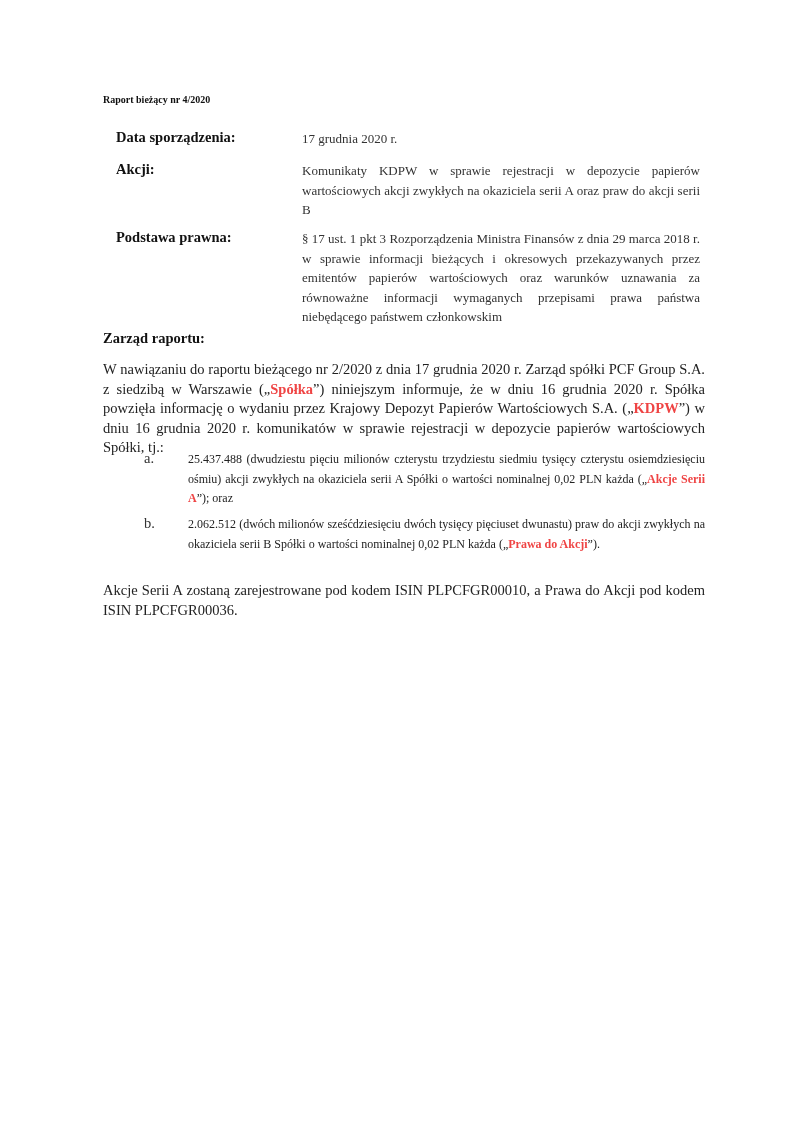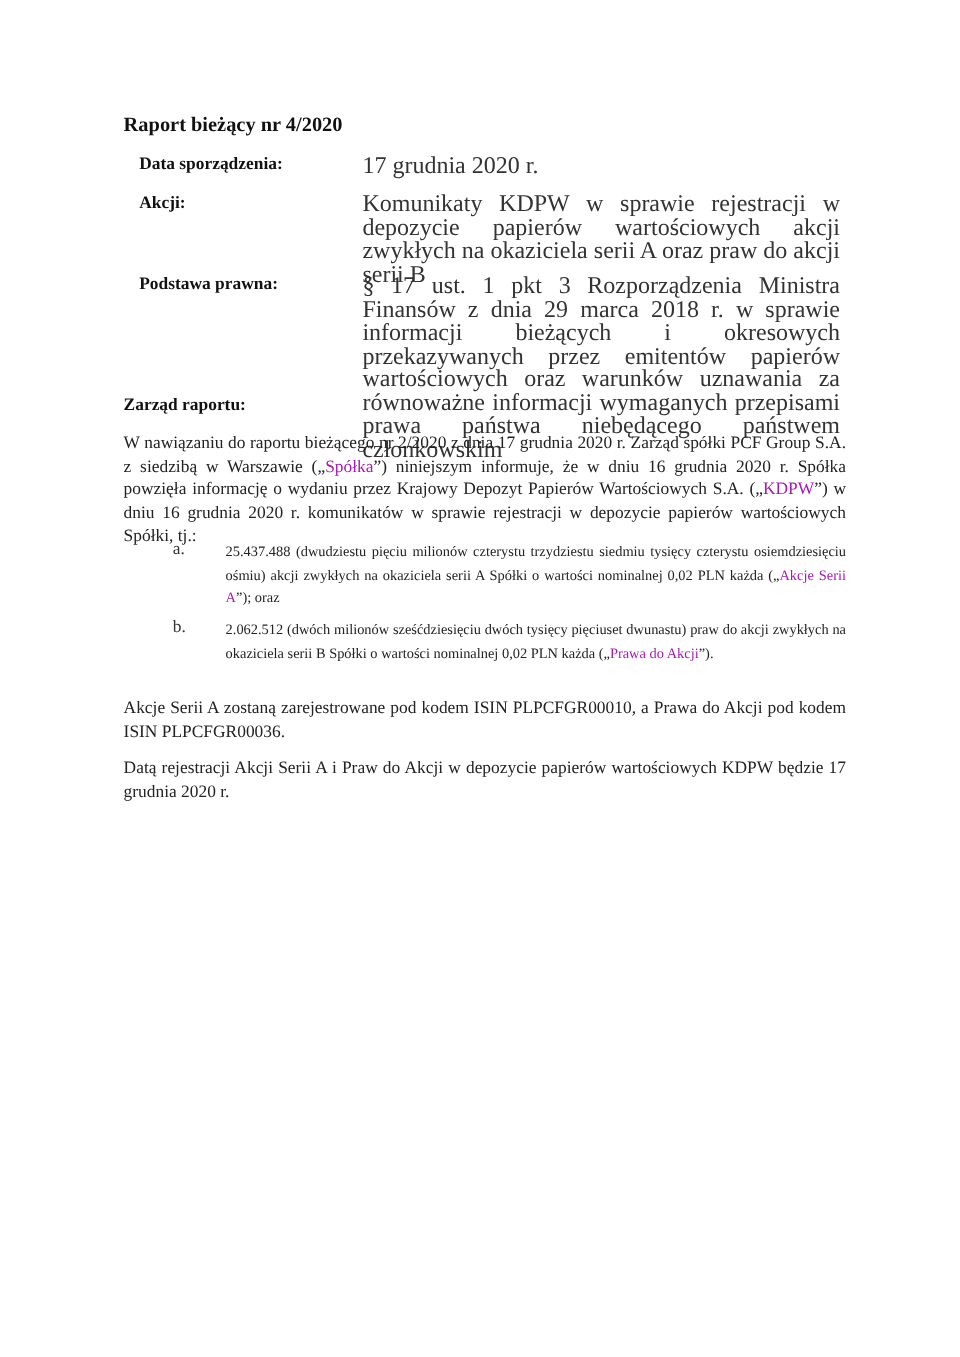--- a/index.html
+++ b/index.html
@@ -4,45 +4,45 @@
   <style>
     html, body { margin: 0; padding: 0; background: #ffffff; }
     body {
       width: 800px; height: 1131px; position: relative; overflow: hidden;
       font-family: "Liberation Serif", "DejaVu Serif", serif;
       color: #1a1a1a;
     }
     .page { position: absolute; left: 0; top: 0; width: 800px; height: 1131px; }
     .title {
       position: absolute; left: 103px; top: 94px;
-      font-weight: bold; font-size: 17px; color: #111;
+      font-weight: bold; font-size: 10px; color: #111;
     }
     .meta-row { position: absolute; left: 103px; width: 610px; }
     .meta-label {
       position: absolute; left: 0; top: 0; font-weight: bold; font-size: 14.5px; color: #111; margin-left: 13px;
     }
     .meta-value {
       position: absolute; left: 199px; top: 0; width: 398px;
-      font-size: 20px; line-height: 19.5px; text-align: justify; color: #333;
+      font-size: 13px; line-height: 19.5px; text-align: justify; color: #333;
     }
     .section-heading {
       position: absolute; left: 103px; top: 330px;
       font-weight: bold; font-size: 14.5px; color: #111;
     }
     .para {
       position: absolute; left: 103px; width: 602px;
       font-size: 14.5px; line-height: 19.5px; text-align: justify; color: #222;
     }
     .list-item { position: absolute; left: 144px; width: 561px; }
     .list-marker { position: absolute; left: 0; top: 0; font-size: 14.5px; color: #333; }
     .list-text {
       position: absolute; left: 44px; top: 0; width: 517px;
       font-size: 12px; line-height: 19.5px; text-align: justify; color: #222;
     }
-    b { font-weight: normal; color: #a21caf; }
+    b { font-weight: bold; color: #ef4444; }
   </style>
 </head>
 <body>
 
 <div class="page">
 
   <div class="title">Raport bieżący nr 4/2020</div>
 
   <div class="meta-row" style="top:129px;">
     <div class="meta-label">Data sporządzenia:</div>
@@ -74,15 +74,14 @@
 
   <div class="list-item" style="top:515px;">
     <div class="list-marker">b.</div>
     <div class="list-text">
       <span>2.062.512 (dwóch milionów sześćdziesięciu dwóch tysięcy pięciuset dwunastu) praw do akcji zwykłych na okaziciela serii B Spółki o wartości nominalnej 0,02 PLN każda („</span><b>Prawa do Akcji</b><span>”).</span>
     </div>
   </div>
 
   <div class="para" style="top:581px;">Akcje Serii A zostaną zarejestrowane pod kodem ISIN PLPCFGR00010, a Prawa do Akcji pod kodem ISIN PLPCFGR00036.</div>
 
-  <div class="para" style="top:631px;">Datą rejestracji Akcji Serii A i Praw do Akcji w depozycie papierów wartościowych KDPW będzie 17 grudnia 2020 r.</div>
 
 </div>
 
 </body></html>

